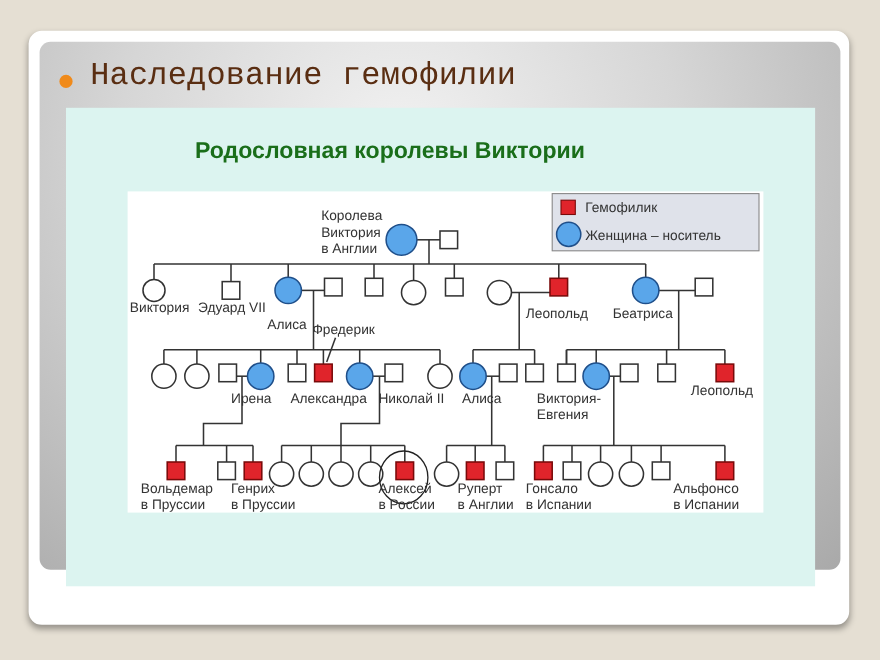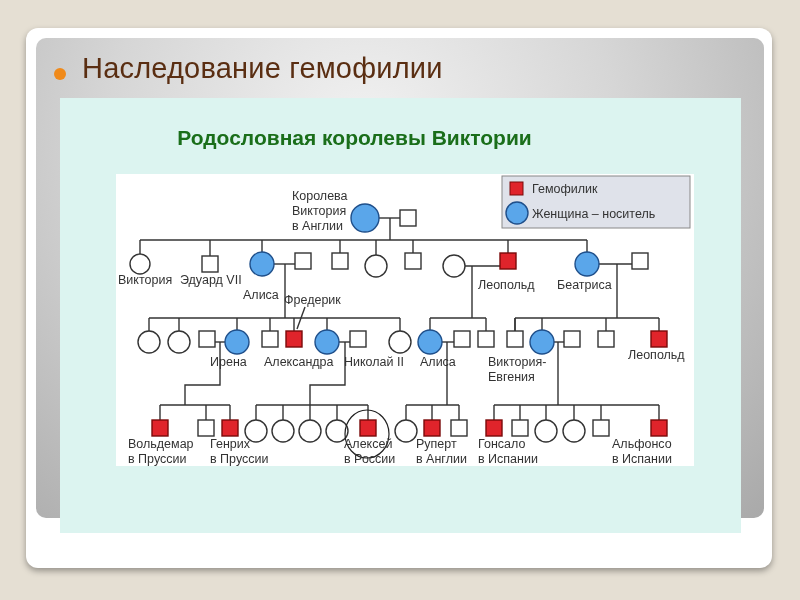--- a/index.html
+++ b/index.html
@@ -1,21 +1,21 @@
 <!DOCTYPE html>
 <html><head>
 <meta charset="utf-8">
 <style>
   html, body { margin:0; padding:0; }
   body { width:800px; height:600px; background:#e5dfd3; position:relative; overflow:hidden; font-family:"Liberation Sans", sans-serif; }
   .slide { position:absolute; left:26px; top:28px; width:746px; height:540px; background:#ffffff; border-radius:12px; box-shadow:0 3px 6px rgba(0,0,0,0.35); }
   .band { position:absolute; left:36px; top:38px; width:728px; height:480px; border-radius:10px;
     background: radial-gradient(ellipse at 45% 20%, #f2f2f2 0%, #d6d6d6 45%, #a9a9a9 100%); }
   .title-bullet { position:absolute; left:54px; top:68px; width:12px; height:12px; border-radius:50%; background:#f08a1a; }
-  .slide-title { position:absolute; left:82px; top:52px; font-size:29px; color:#5a2e12; font-family:Liberation Sans, sans-serif; letter-spacing:0.2px; white-space:nowrap; }
+  .slide-title { position:absolute; left:82px; top:52px; font-size:29px; color:#5a2e12; font-family:Liberation Mono, monospace; letter-spacing:0.2px; white-space:nowrap; }
   .content { position:absolute; left:60px; top:98px; width:681px; height:435px; background:#dcf4f0; }
   .diagram-title { position:absolute; left:60px; top:126px; width:589px; text-align:center; font-size:21px; font-weight:bold; color:#1a6e1a; white-space:nowrap; }
   .chart-box { position:absolute; left:116px; top:174px; width:578px; height:292px; background:#ffffff; }
   svg#pedigree { position:absolute; left:0; top:0; width:800px; height:600px; }
   .lbl { font-family:"Liberation Sans", sans-serif; font-size:12.5px; fill:#333; }
   .legend-text { font-family:"Liberation Sans", sans-serif; font-size:12.5px; fill:#333; }
 </style>
 </head>
 <body>
 

